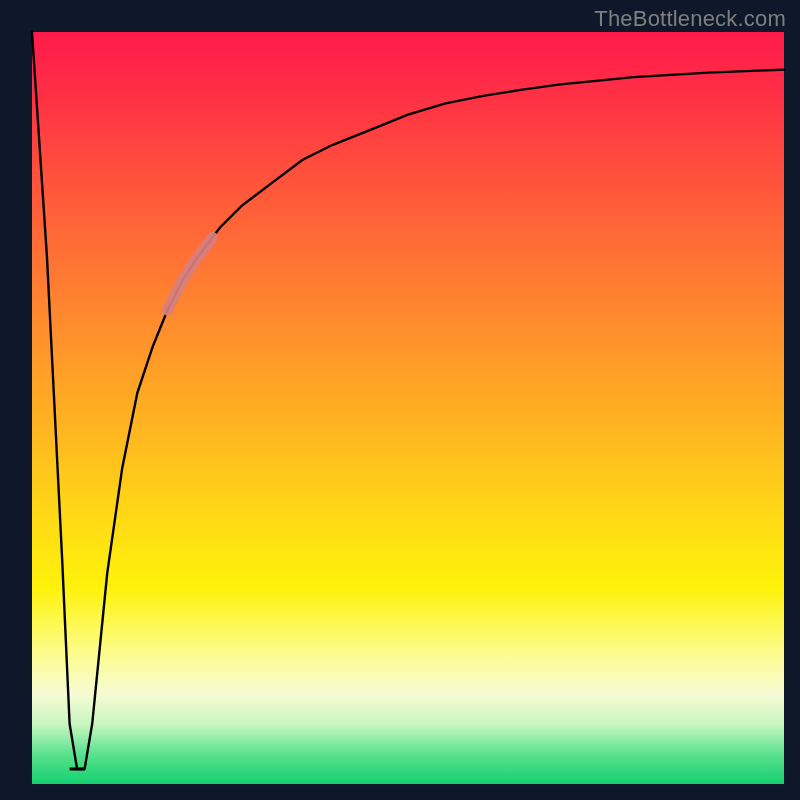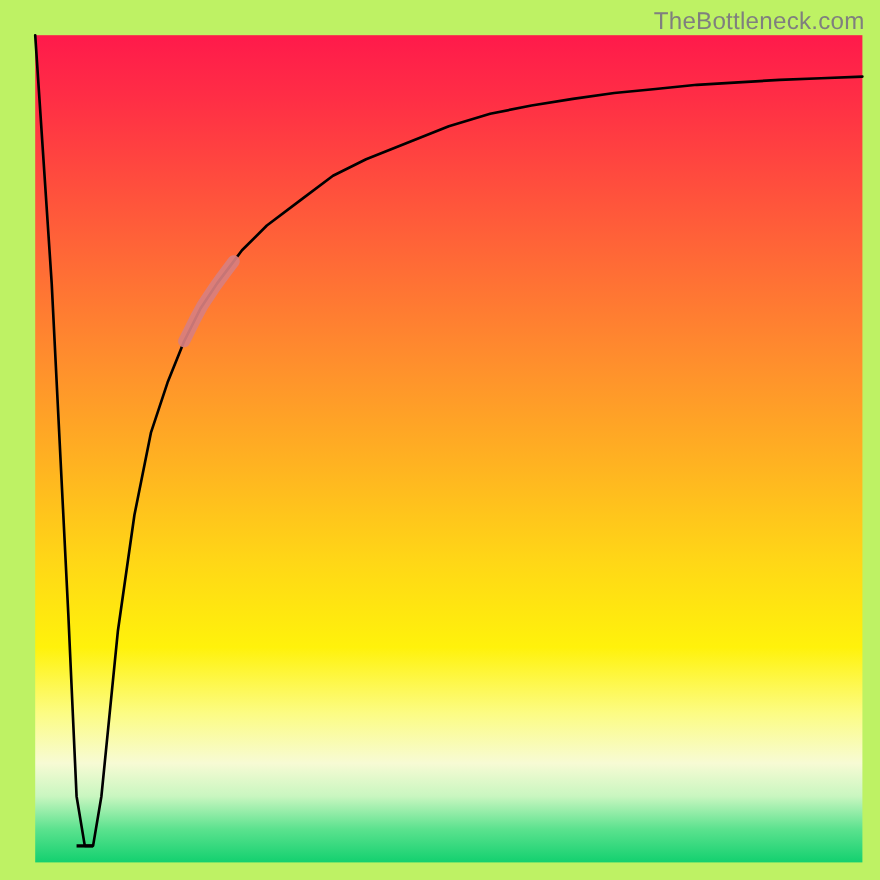--- a/index.html
+++ b/index.html
@@ -8,21 +8,21 @@
     width: 800px;
     height: 800px;
     background: #000;
     overflow: hidden;
     font-family: Arial, Helvetica, sans-serif;
   }
   .frame {
     position: relative;
     width: 800px;
     height: 800px;
-    background: #bef264;
+    background: #0f172a;
   }
   .plot-area {
     position: absolute;
     left: 32px;
     top: 32px;
     width: 752px;
     height: 752px;
     
     background: linear-gradient(
       to bottom,

